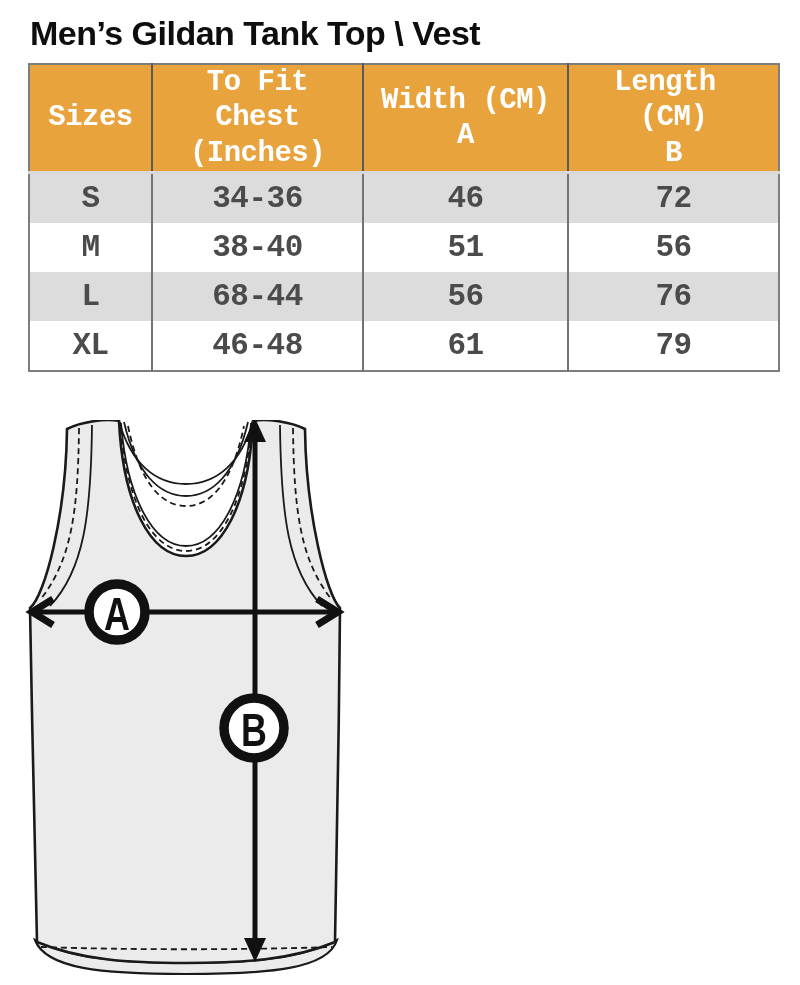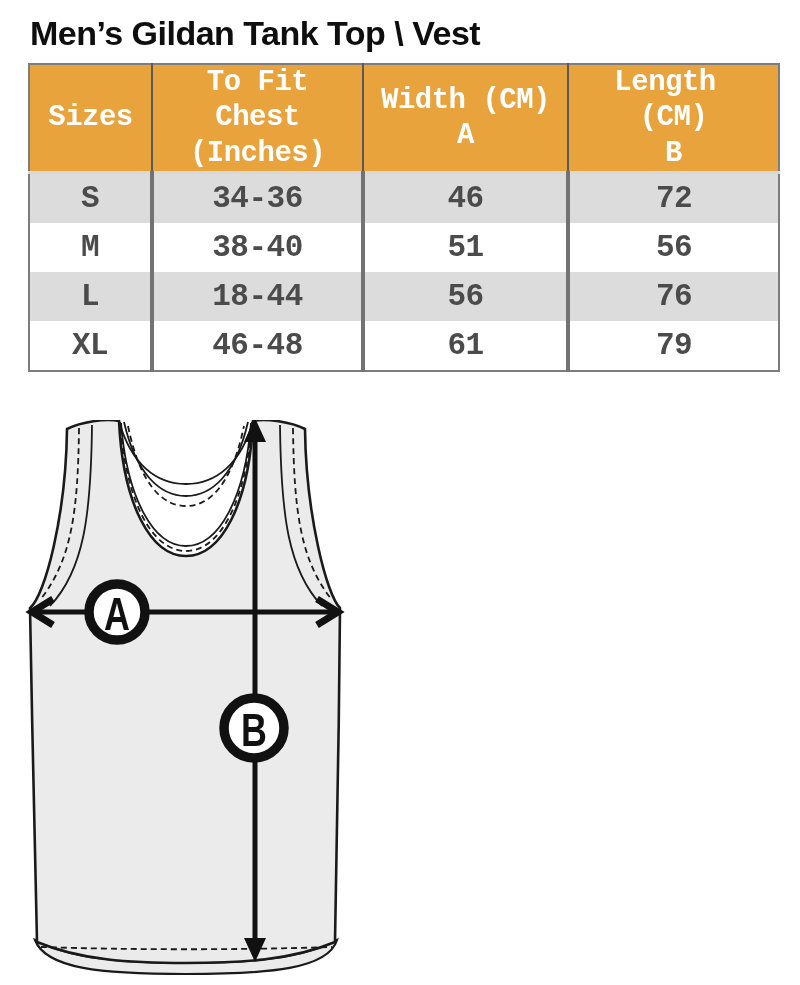--- a/index.html
+++ b/index.html
@@ -26,21 +26,21 @@
     font-size:29px;font-weight:bold;line-height:1.22;letter-spacing:-0.5px;
     text-align:center;vertical-align:middle;padding:0 4px;
     border-left:2px solid #5a5a5a;border-bottom:3px solid #d8d8d8;
   }
   .size-table th:first-child,.size-table td:first-child{border-left:none;}
   .size-table th .l2:empty{display:none;}
   .size-table th .l2{display:block;}
   .size-table td{
     height:47px;text-align:center;vertical-align:middle;
     font-size:31px;font-weight:bold;color:#4b4b4b;letter-spacing:-0.5px;
-    border-left:4px solid #737373;
+    border-left:2px solid #737373;
   }
   .size-table tr.alt td{background:#DCDCDC;}
   .size-table tr.plain td{background:#ffffff;}
   .diagram{position:absolute;left:0;top:420px;}
   .outline{fill:#EBEBEB;stroke:#1a1a1a;stroke-width:2.6;}
   .lip{fill:#EBEBEB;stroke:#1a1a1a;stroke-width:2.2;}
   .detail{fill:none;stroke:#1a1a1a;stroke-width:1.8;}
   .stitch{fill:none;stroke:#1a1a1a;stroke-width:1.8;stroke-dasharray:6 4;}
   .dim-shaft{stroke:#111111;stroke-width:5;fill:none;}
   .dim-chev{stroke:#111111;stroke-width:7;fill:none;}
@@ -90,21 +90,21 @@
         <td>72</td>
       </tr>
       <tr class="plain">
         <td>M</td>
         <td>38-40</td>
         <td>51</td>
         <td>56</td>
       </tr>
       <tr class="alt">
         <td>L</td>
-        <td>18-44</td>
+        <td>68-44</td>
         <td>56</td>
         <td>76</td>
       </tr>
       <tr class="plain">
         <td>XL</td>
         <td>46-48</td>
         <td>61</td>
         <td>79</td>
       </tr>
     </tbody>

